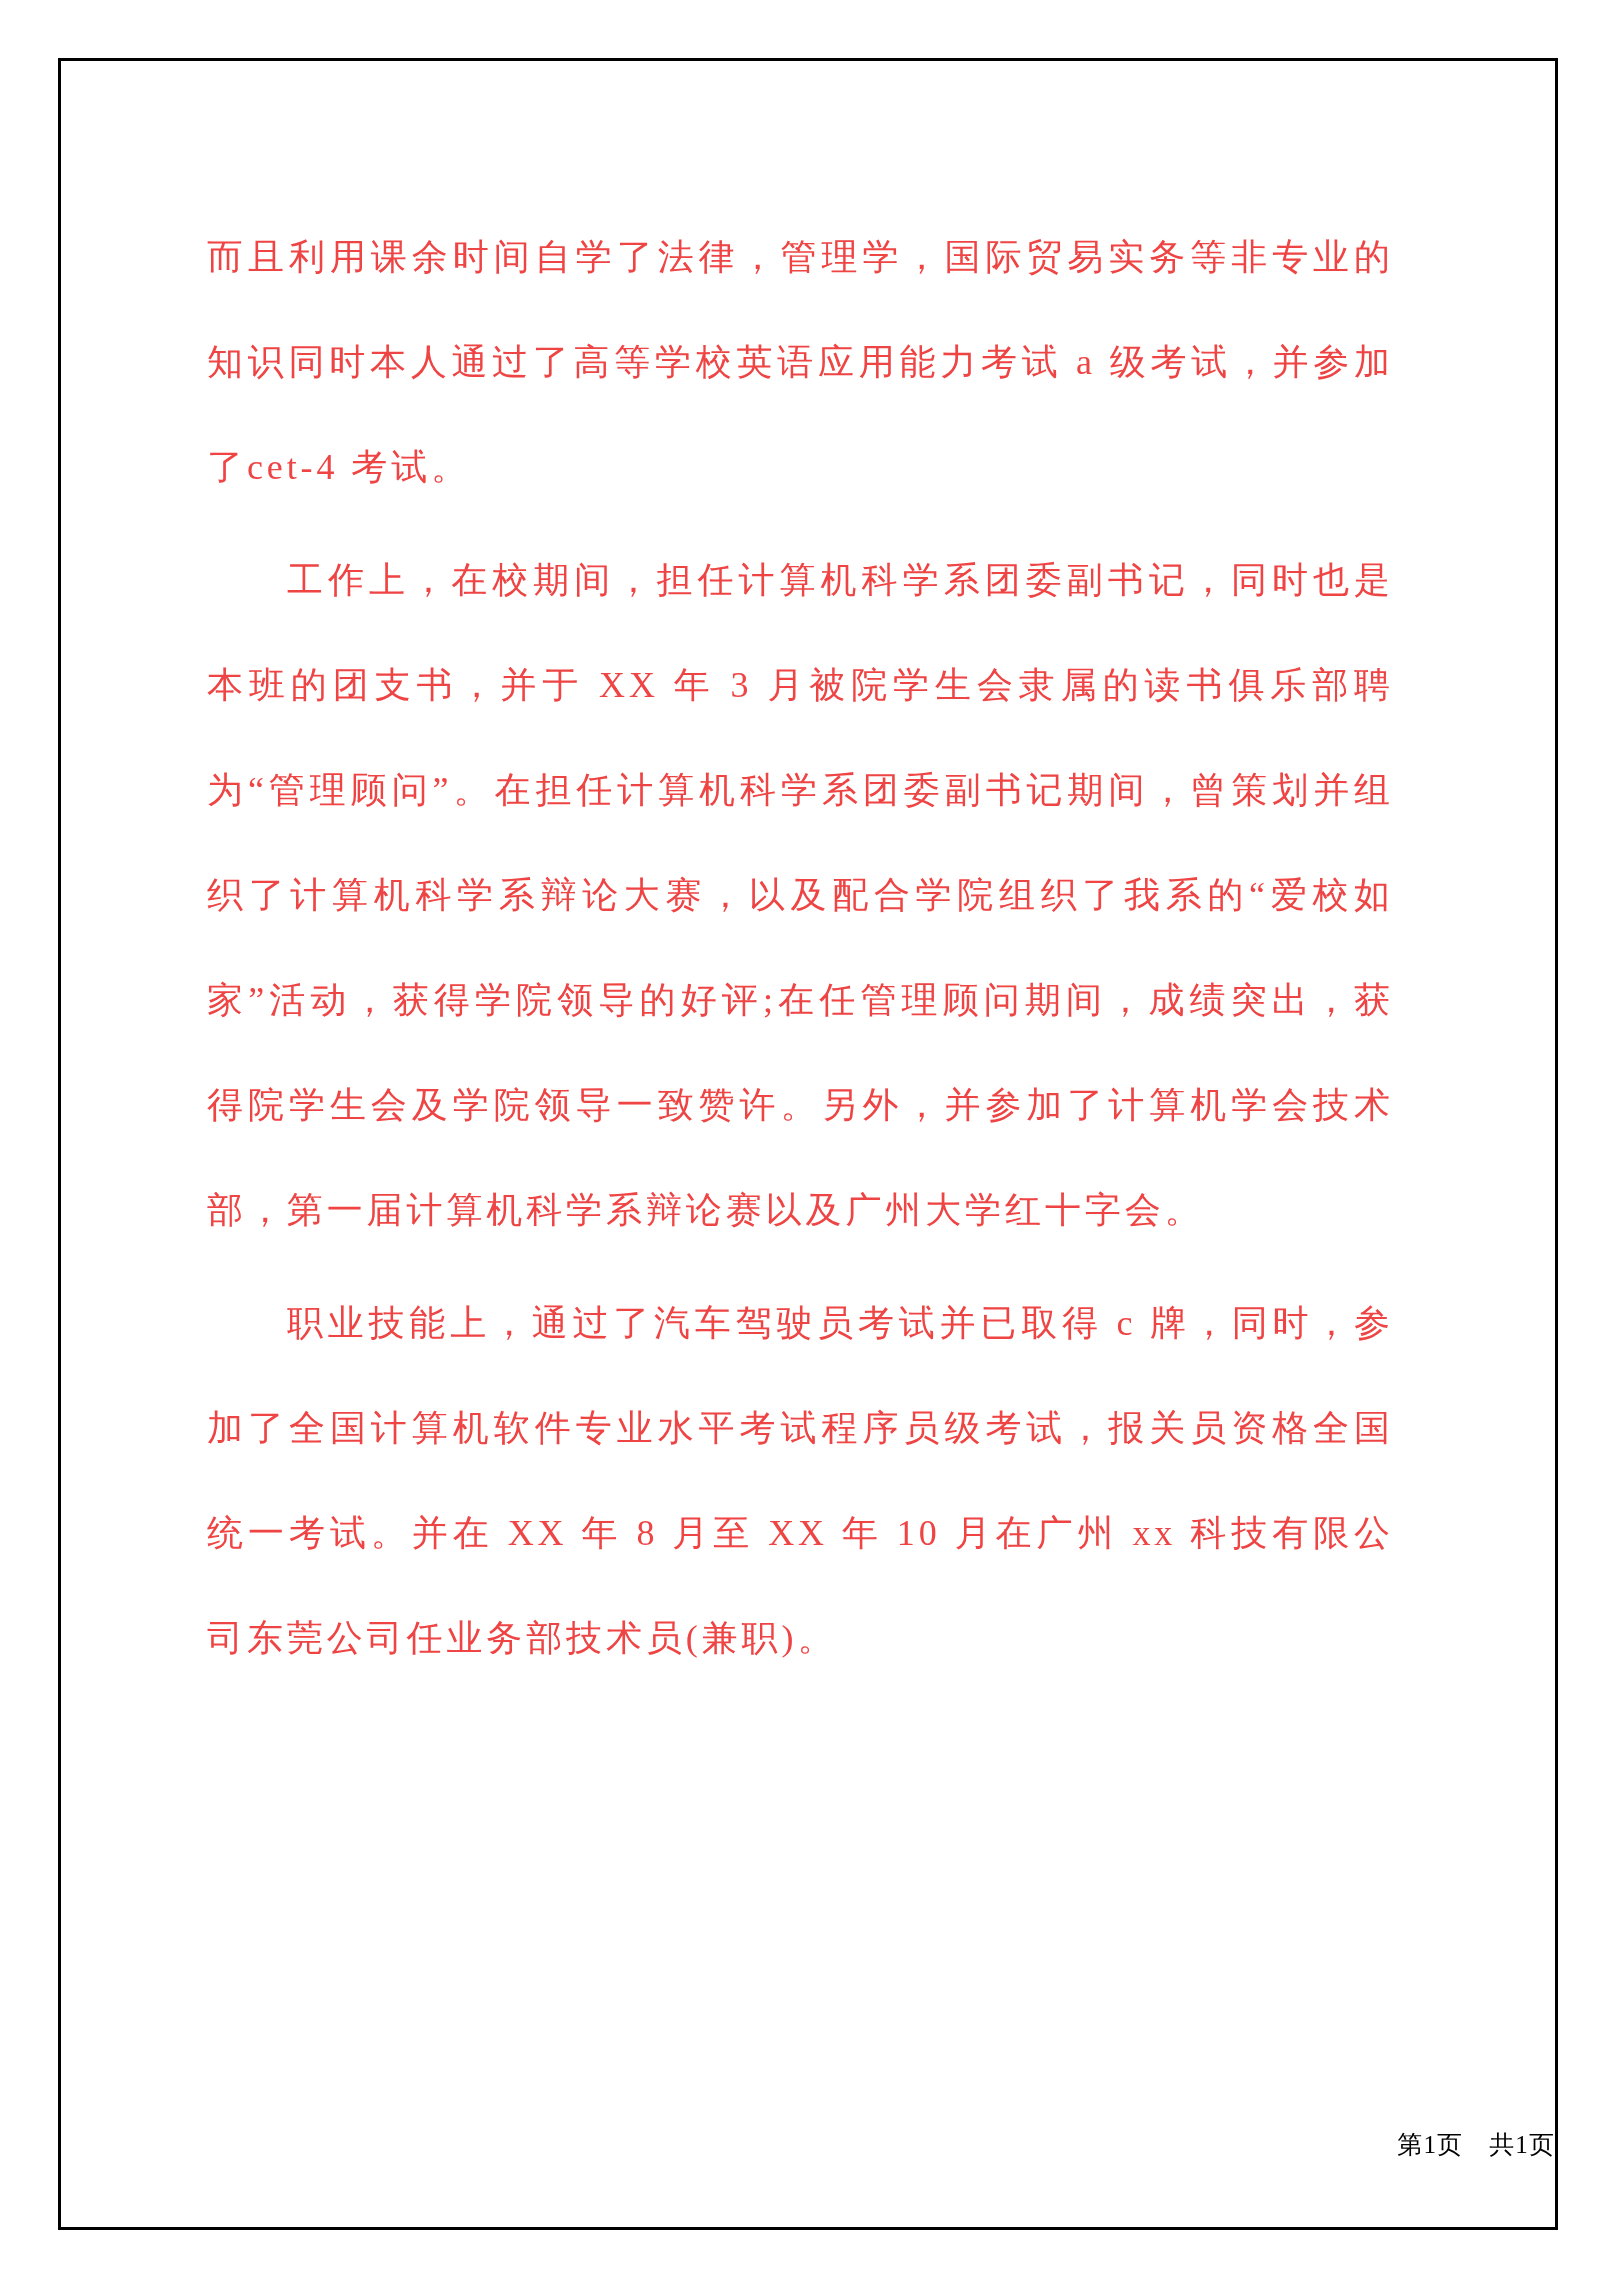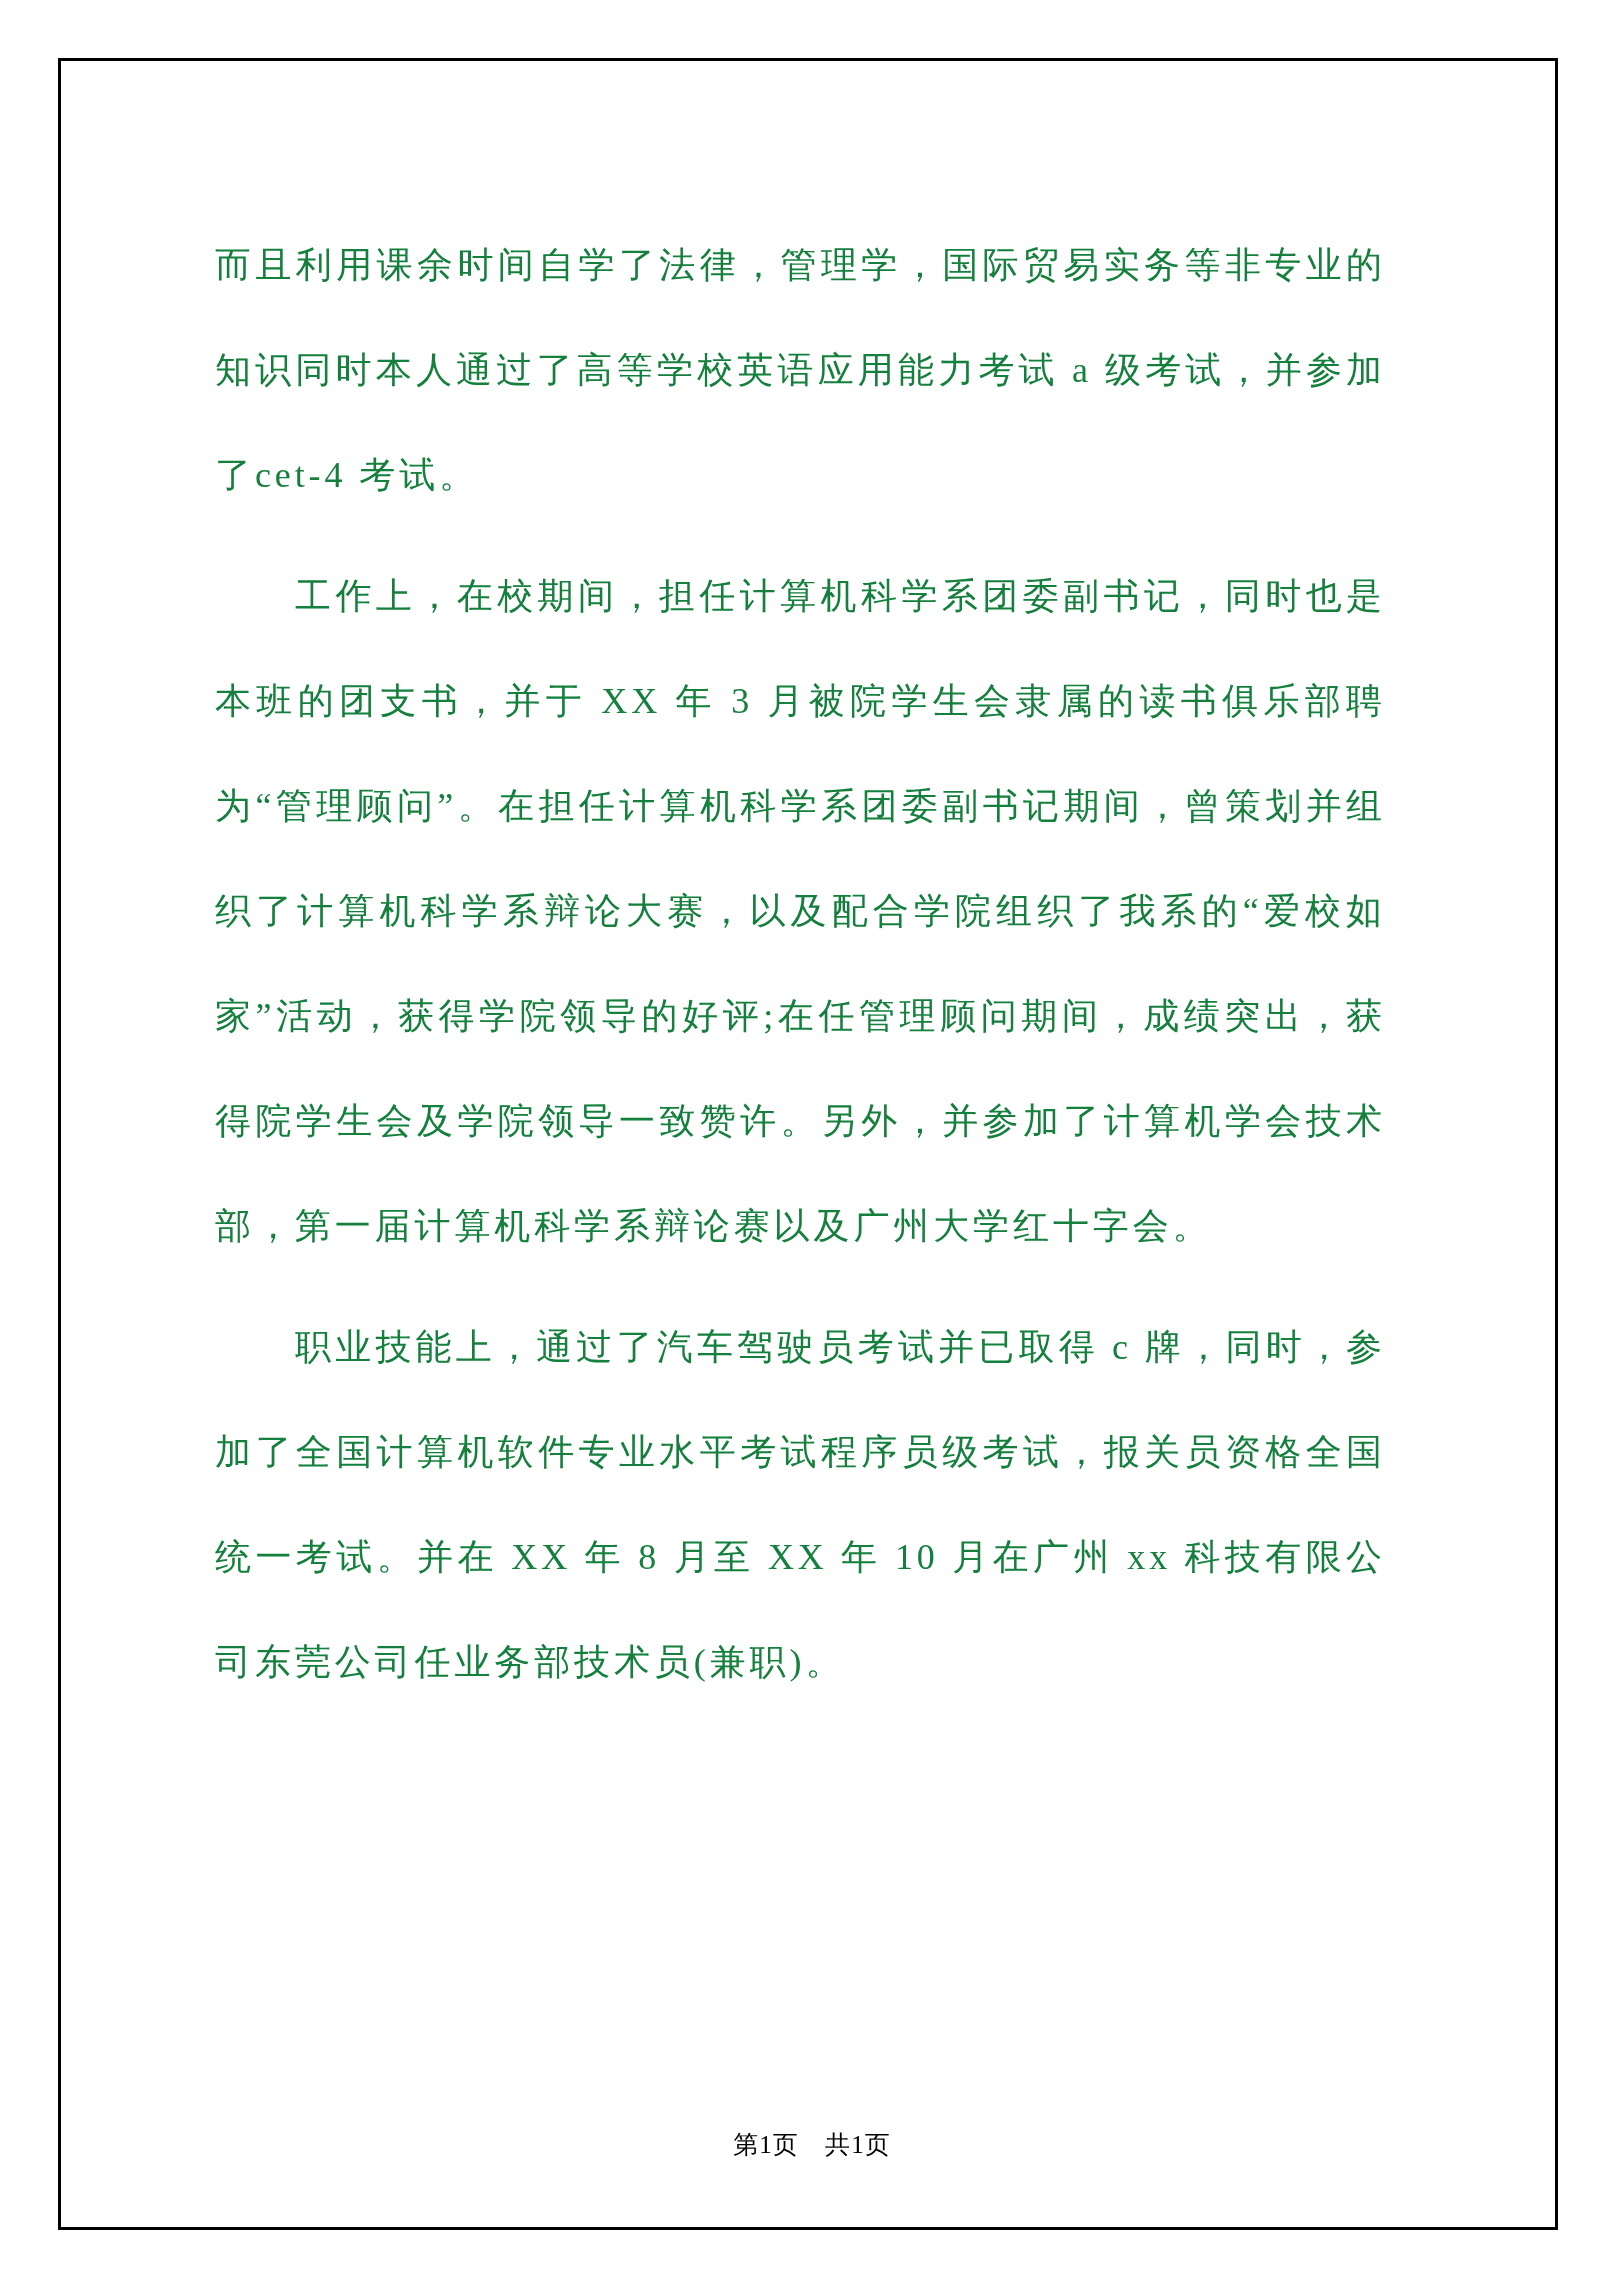--- a/index.html
+++ b/index.html
@@ -24,38 +24,38 @@
     border: 3.4px solid #000000;
     box-sizing: border-box;
   }
   .content {
     position: absolute;
     left: 138px;
     right: 153px;
     top: 136px;
   }
   .para {
-    margin: 16px;
+    margin: 8px;
     padding: 0;
     font-size: 36px;
     line-height: 105px;
     letter-spacing: 3.9px;
-    color: #15803d;
+    color: #ef4444;
     text-align: justify;
     text-justify: inter-ideograph;
   }
   .para.indented {
     text-indent: 80px;
   }
   .footer {
     position: absolute;
     left: 8px;
     right: 0;
     bottom: 66px;
-    text-align: center;
+    text-align: right;
   }
   .footer .page-label {
     font-size: 25px;
     color: #000000;
     letter-spacing: 1.1px;
     white-space: pre;
   }
 </style>
 </head>
 <body>

